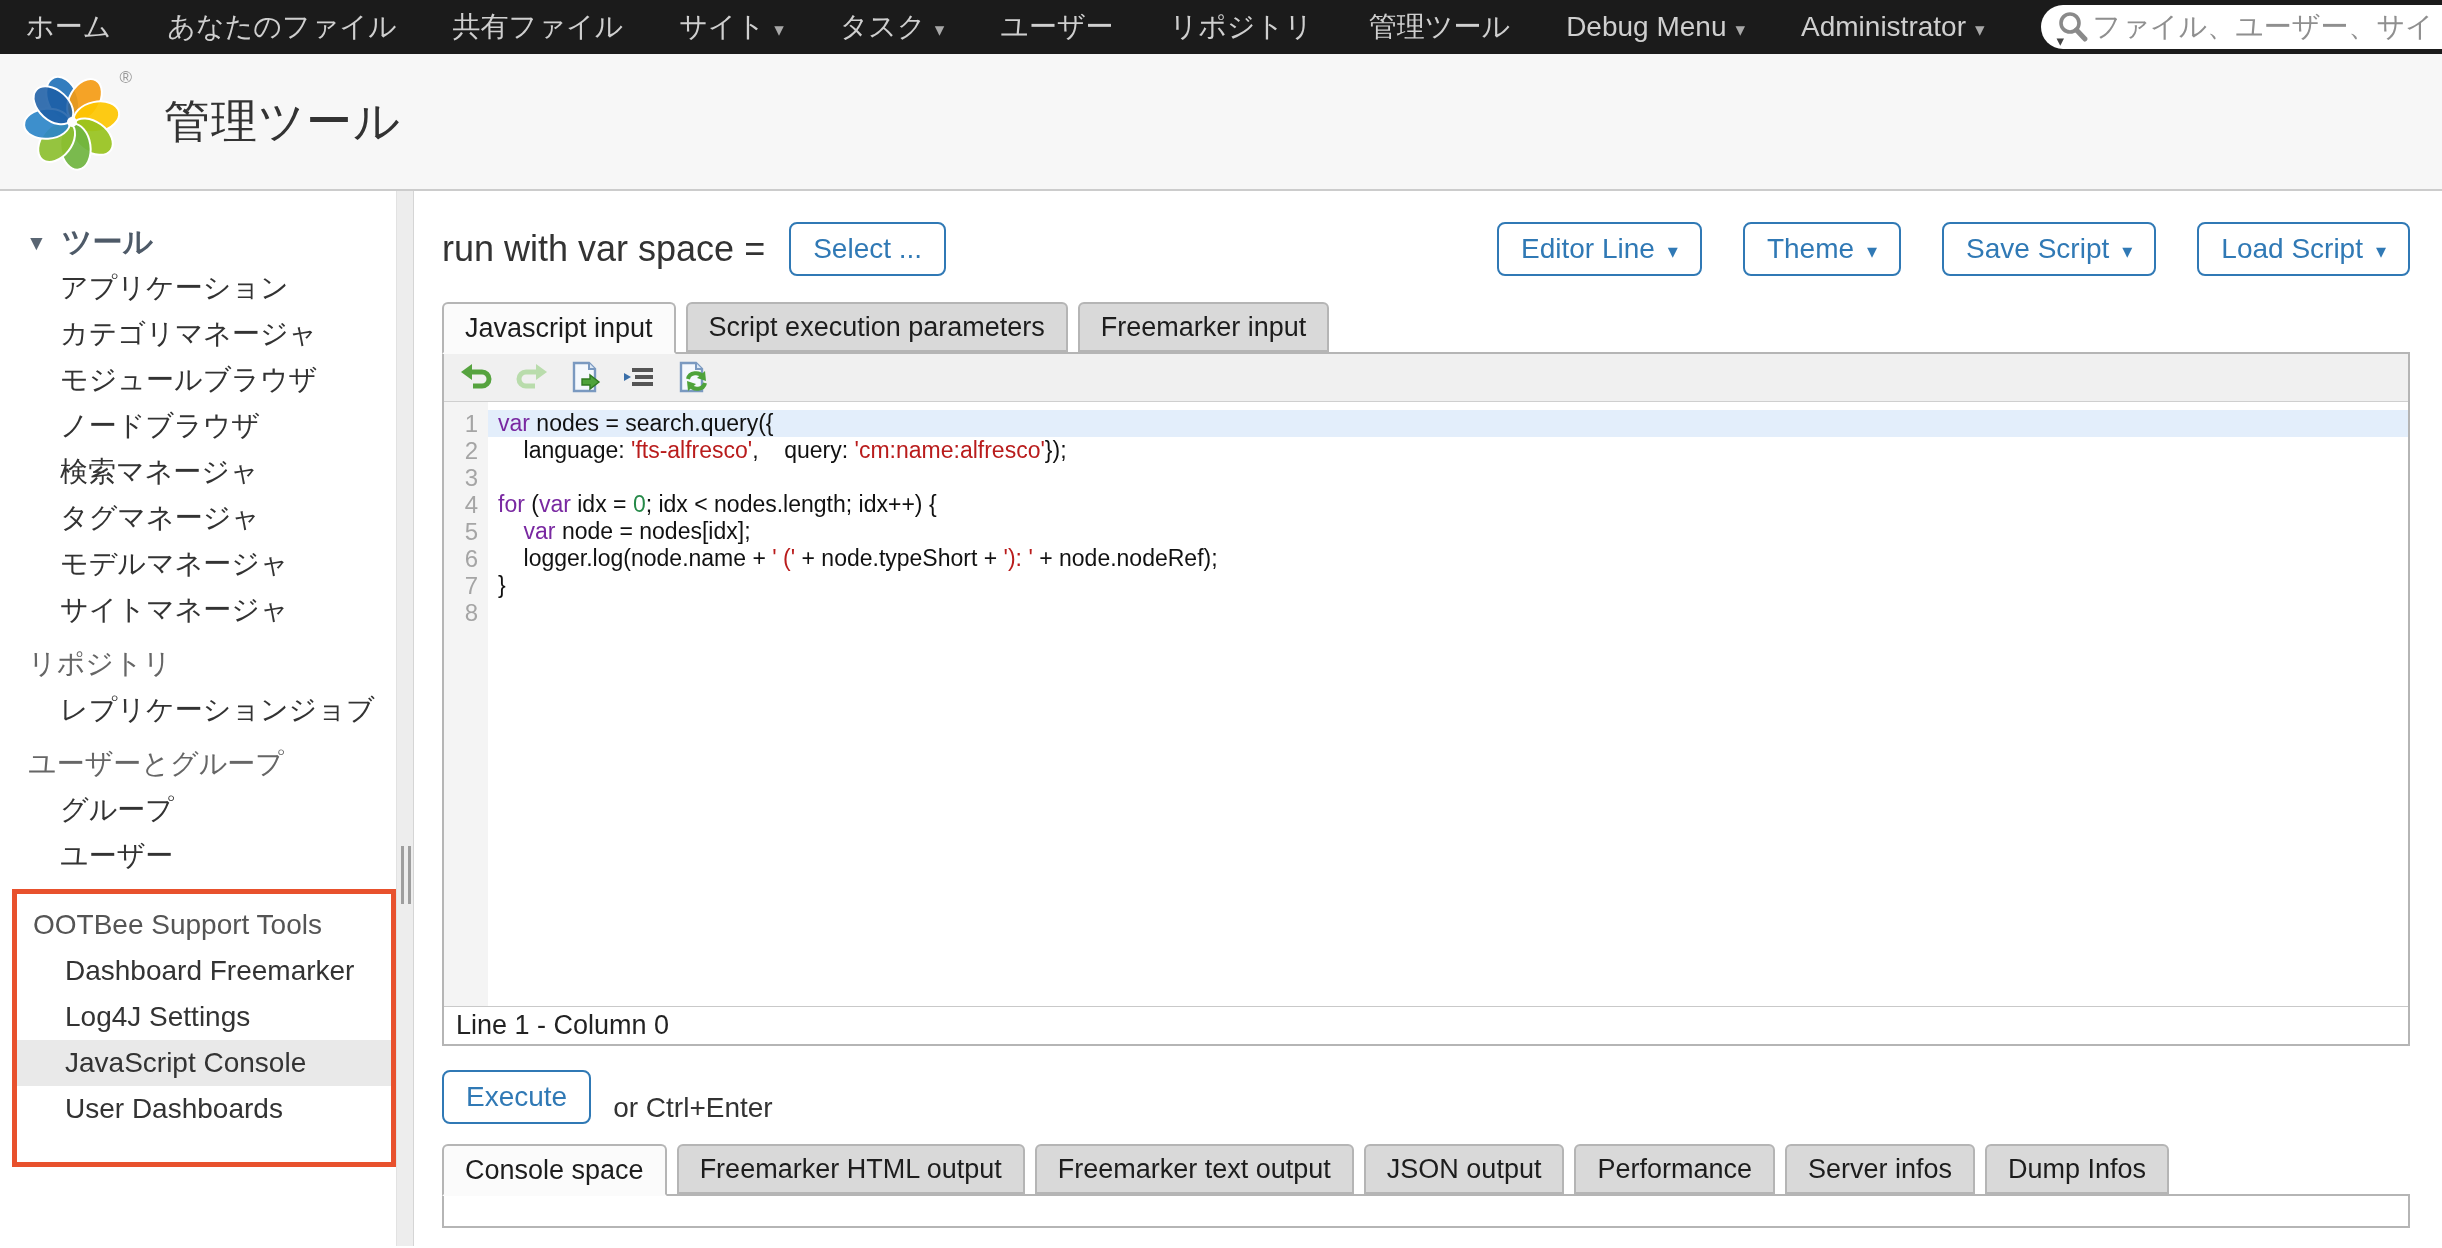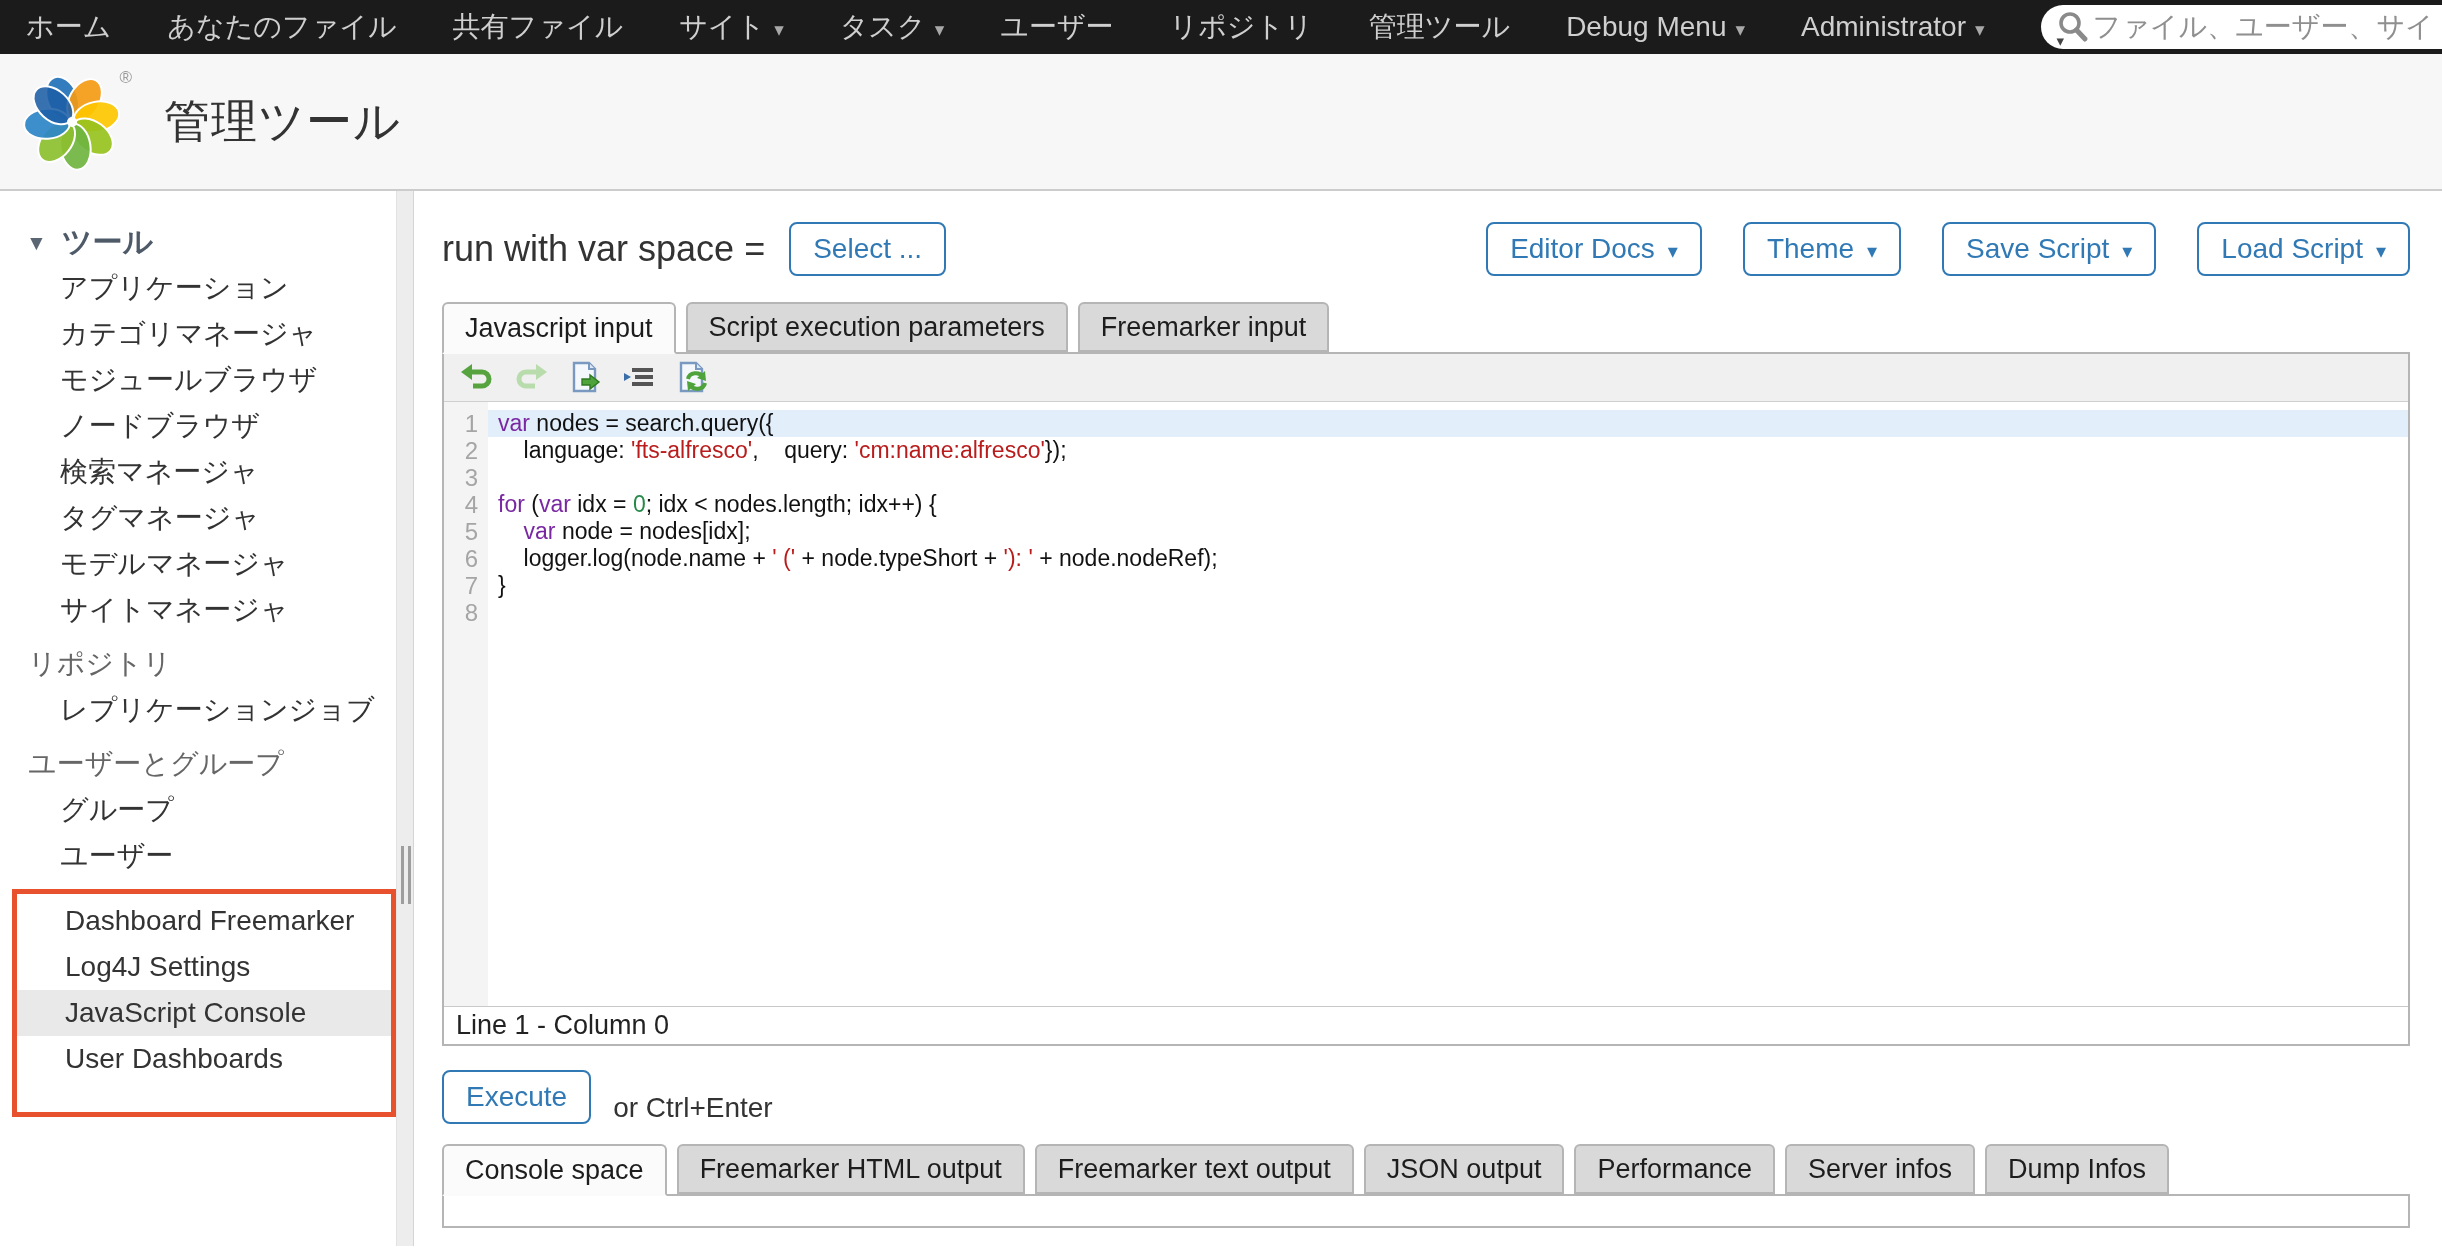--- a/index.html
+++ b/index.html
@@ -225,20 +225,23 @@
         <div class="side-section">
           <span>リポジトリ</span>
         </div>
         <div class="side-item">レプリケーションジョブ</div>
         <div class="side-section">
           <span>ユーザーとグループ</span>
         </div>
         <div class="side-item">グループ</div>
         <div class="side-item">ユーザー</div>
         <div class="red-box">
+          <div class="side-section">
+            <span>OOTBee Support Tools</span>
+          </div>
           <div class="side-item">Dashboard Freemarker</div>
           <div class="side-item">Log4J Settings</div>
           <div class="side-item selected">JavaScript Console</div>
           <div class="side-item">User Dashboards</div>
         </div>
       </div>
   </div>
 
   <div class="splitter">
     <span class="grip"></span>
@@ -246,21 +249,21 @@
 
   <div class="content">
 
     <div class="var-row">
       <span class="var-label">run with var space =</span>
       <button class="btn-blue">
         <span>Select ...</span>
       </button>
       <div class="right-buttons">
           <button class="btn-blue">
-            <span>Editor Docs</span>
+            <span>Editor Line</span>
             <span class="caret">▾</span>
           </button>
           <button class="btn-blue">
             <span>Theme</span>
             <span class="caret">▾</span>
           </button>
           <button class="btn-blue">
             <span>Save Script</span>
             <span class="caret">▾</span>
           </button>

